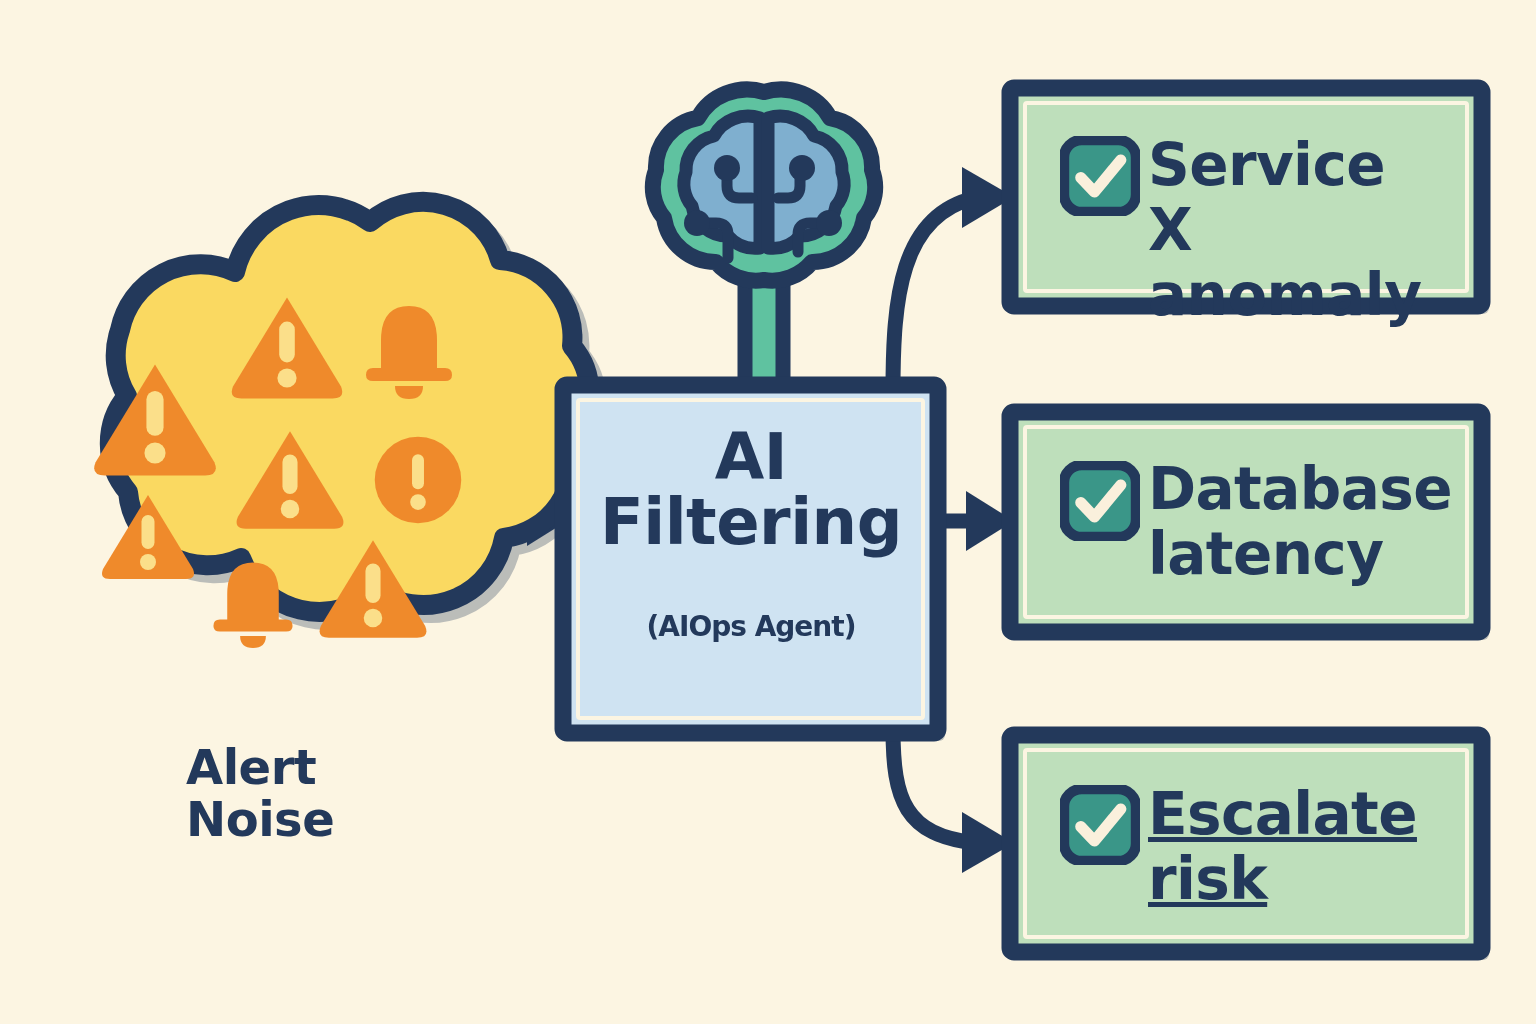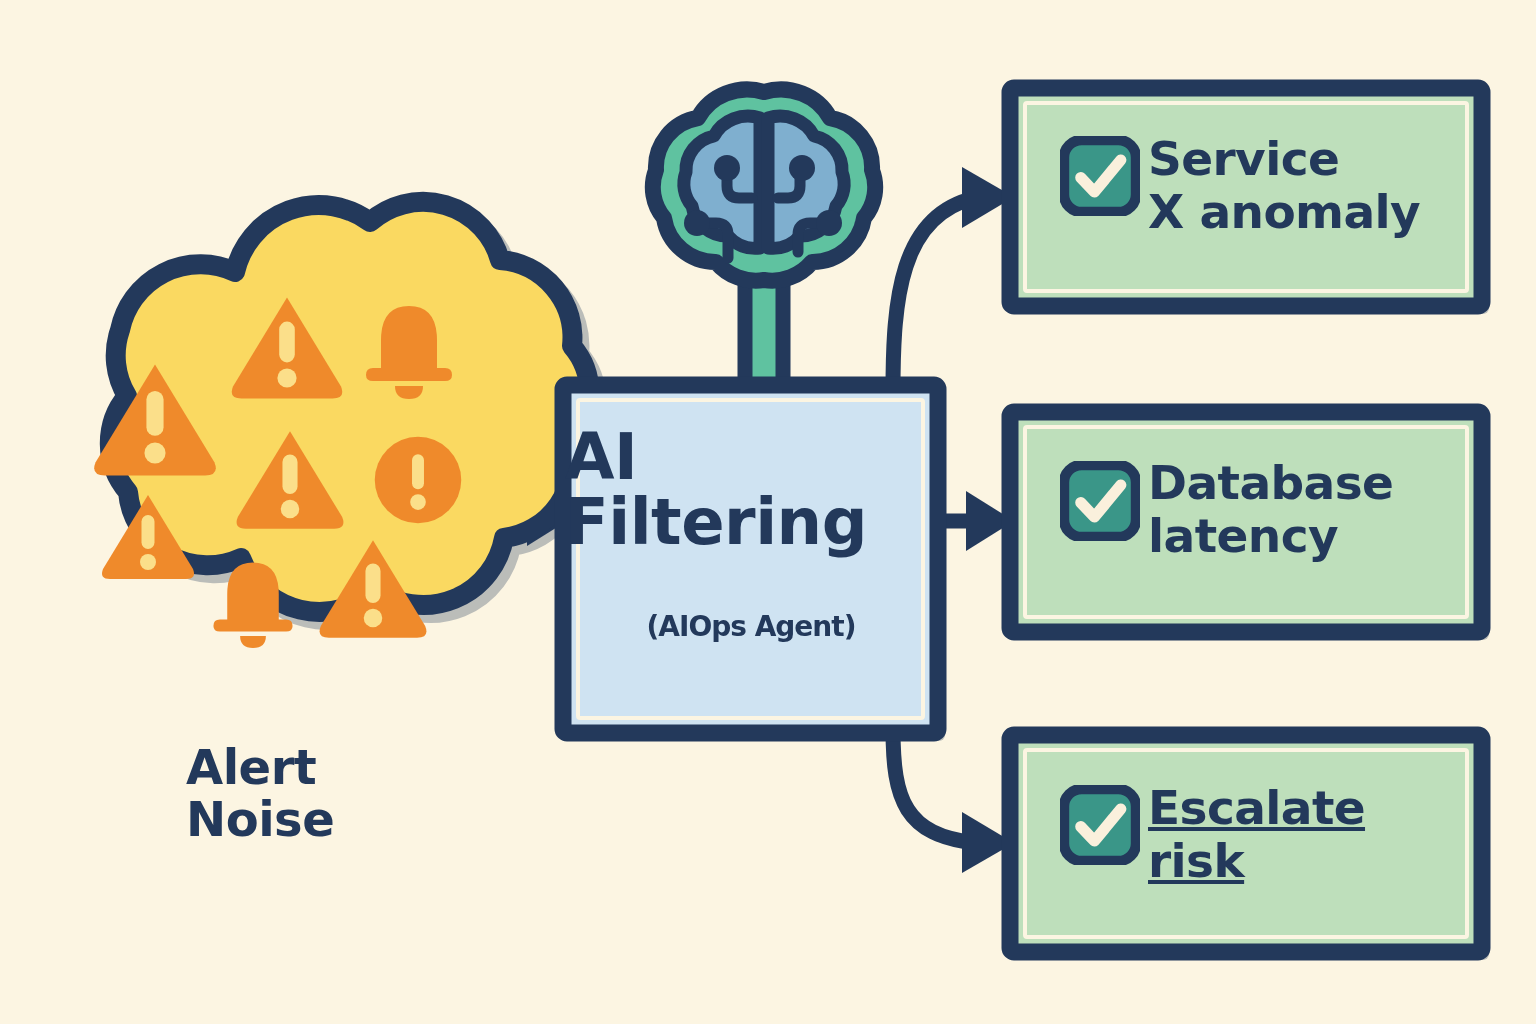--- a/index.html
+++ b/index.html
@@ -38,37 +38,38 @@
   #alert-noise-label {
     left: 186px;
     top: 742px;
     font-size: 48px;
     line-height: 1.08;
   }
   #ai-box-title {
     left: 565px;
     top: 425px;
     width: 372px;
+    text-align: center;
     font-size: 64px;
     line-height: 1.02;
   }
   #ai-box-subtitle {
     left: 565px;
     top: 612px;
     width: 372px;
     text-align: center;
     font-size: 28px;
     letter-spacing: -1px;
   }
   .out-label {
     position: absolute;
     color: #23395B;
     font-family: "DejaVu Sans", sans-serif;
     font-weight: bold;
-    font-size: 47px;
+    font-size: 58px;
     line-height: 1.12;
     letter-spacing: -0.6px;
     white-space: pre-line;
   }
   #out-label-0 { left: 1148px; top: 133px; width: 330px; }
   #out-label-1 { left: 1148px; top: 457px; width: 330px; }
   #out-label-2 { left: 1148px; top: 782px; width: 330px; text-decoration: underline; }
 </style>
 </head>
 <body>

